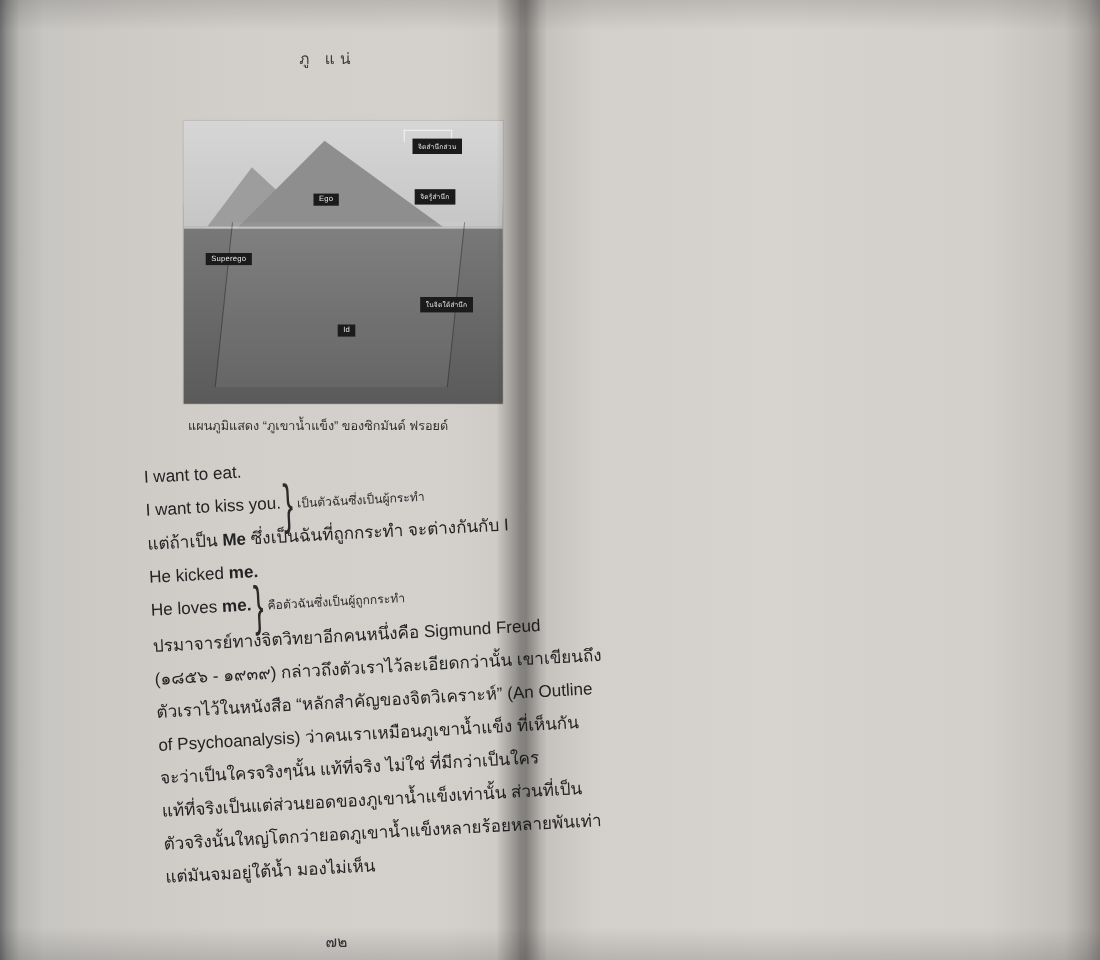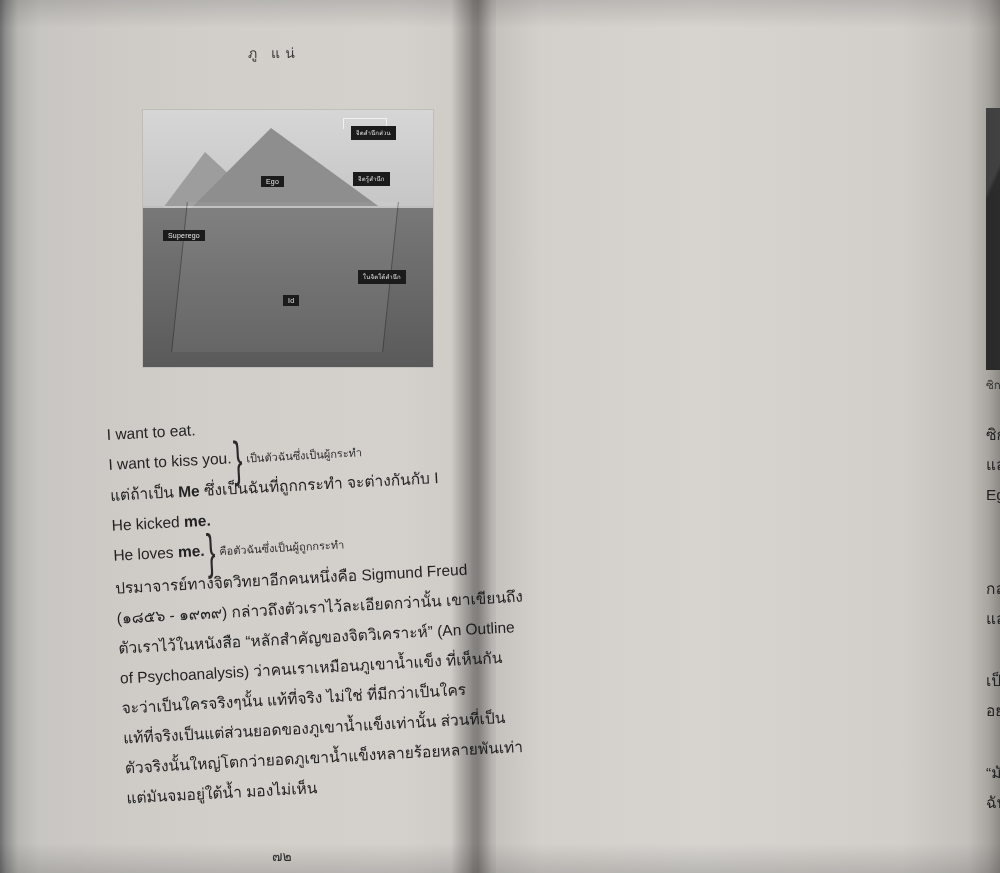--- a/index.html
+++ b/index.html
@@ -50,20 +50,21 @@
     position: absolute;
     bottom: 0; left: 0; width: 1000px; height: 30px;
     background: linear-gradient(0deg, rgba(0,0,0,0.14), rgba(0,0,0,0));
     pointer-events: none;
   }
 
   .page {
     position: absolute;
     top: 0;
     height: 873px;
+    margin-left: 24px;
   }
   .page.left  { left: 0px;   width: 470px; }
   .page.right { left: 478px; width: 522px; }
 
   .running-head {
     position: absolute;
     font-size: 13px;
     color: #3a3a3a;
     letter-spacing: 1px;
     white-space: nowrap;
@@ -244,20 +245,21 @@
       <div class="submerged"></div>
       <div class="bracket"></div>
       <div class="lbl th1">จิตสำนึกส่วน</div>
       <div class="lbl ego">Ego</div>
       <div class="lbl th2">จิตรู้สำนึก</div>
       <div class="lbl super">Superego</div>
       <div class="lbl th3">ในจิตใต้สำนึก</div>
       <div class="lbl id">Id</div>
     </div>
 
+    <div class="caption" id="cap-iceberg">แผนภูมิแสดง “ภูเขาน้ำแข็ง” ของซิกมันด์ ฟรอยด์</div>
 
     <div class="col" id="col-left">
 
       <div class="line en">I want to eat.</div>
 
       <div class="line">
         <span class="en">I want to kiss you.</span><span class="brace">}</span><span class="small-note">เป็นตัวฉันซึ่งเป็นผู้กระทำ</span>
       </div>
 
       <div class="line"><span>แต่ถ้าเป็น </span><span class="en bold">Me</span><span> ซึ่งเป็นฉันที่ถูกกระทำ จะต่างกันกับ I</span></div>

